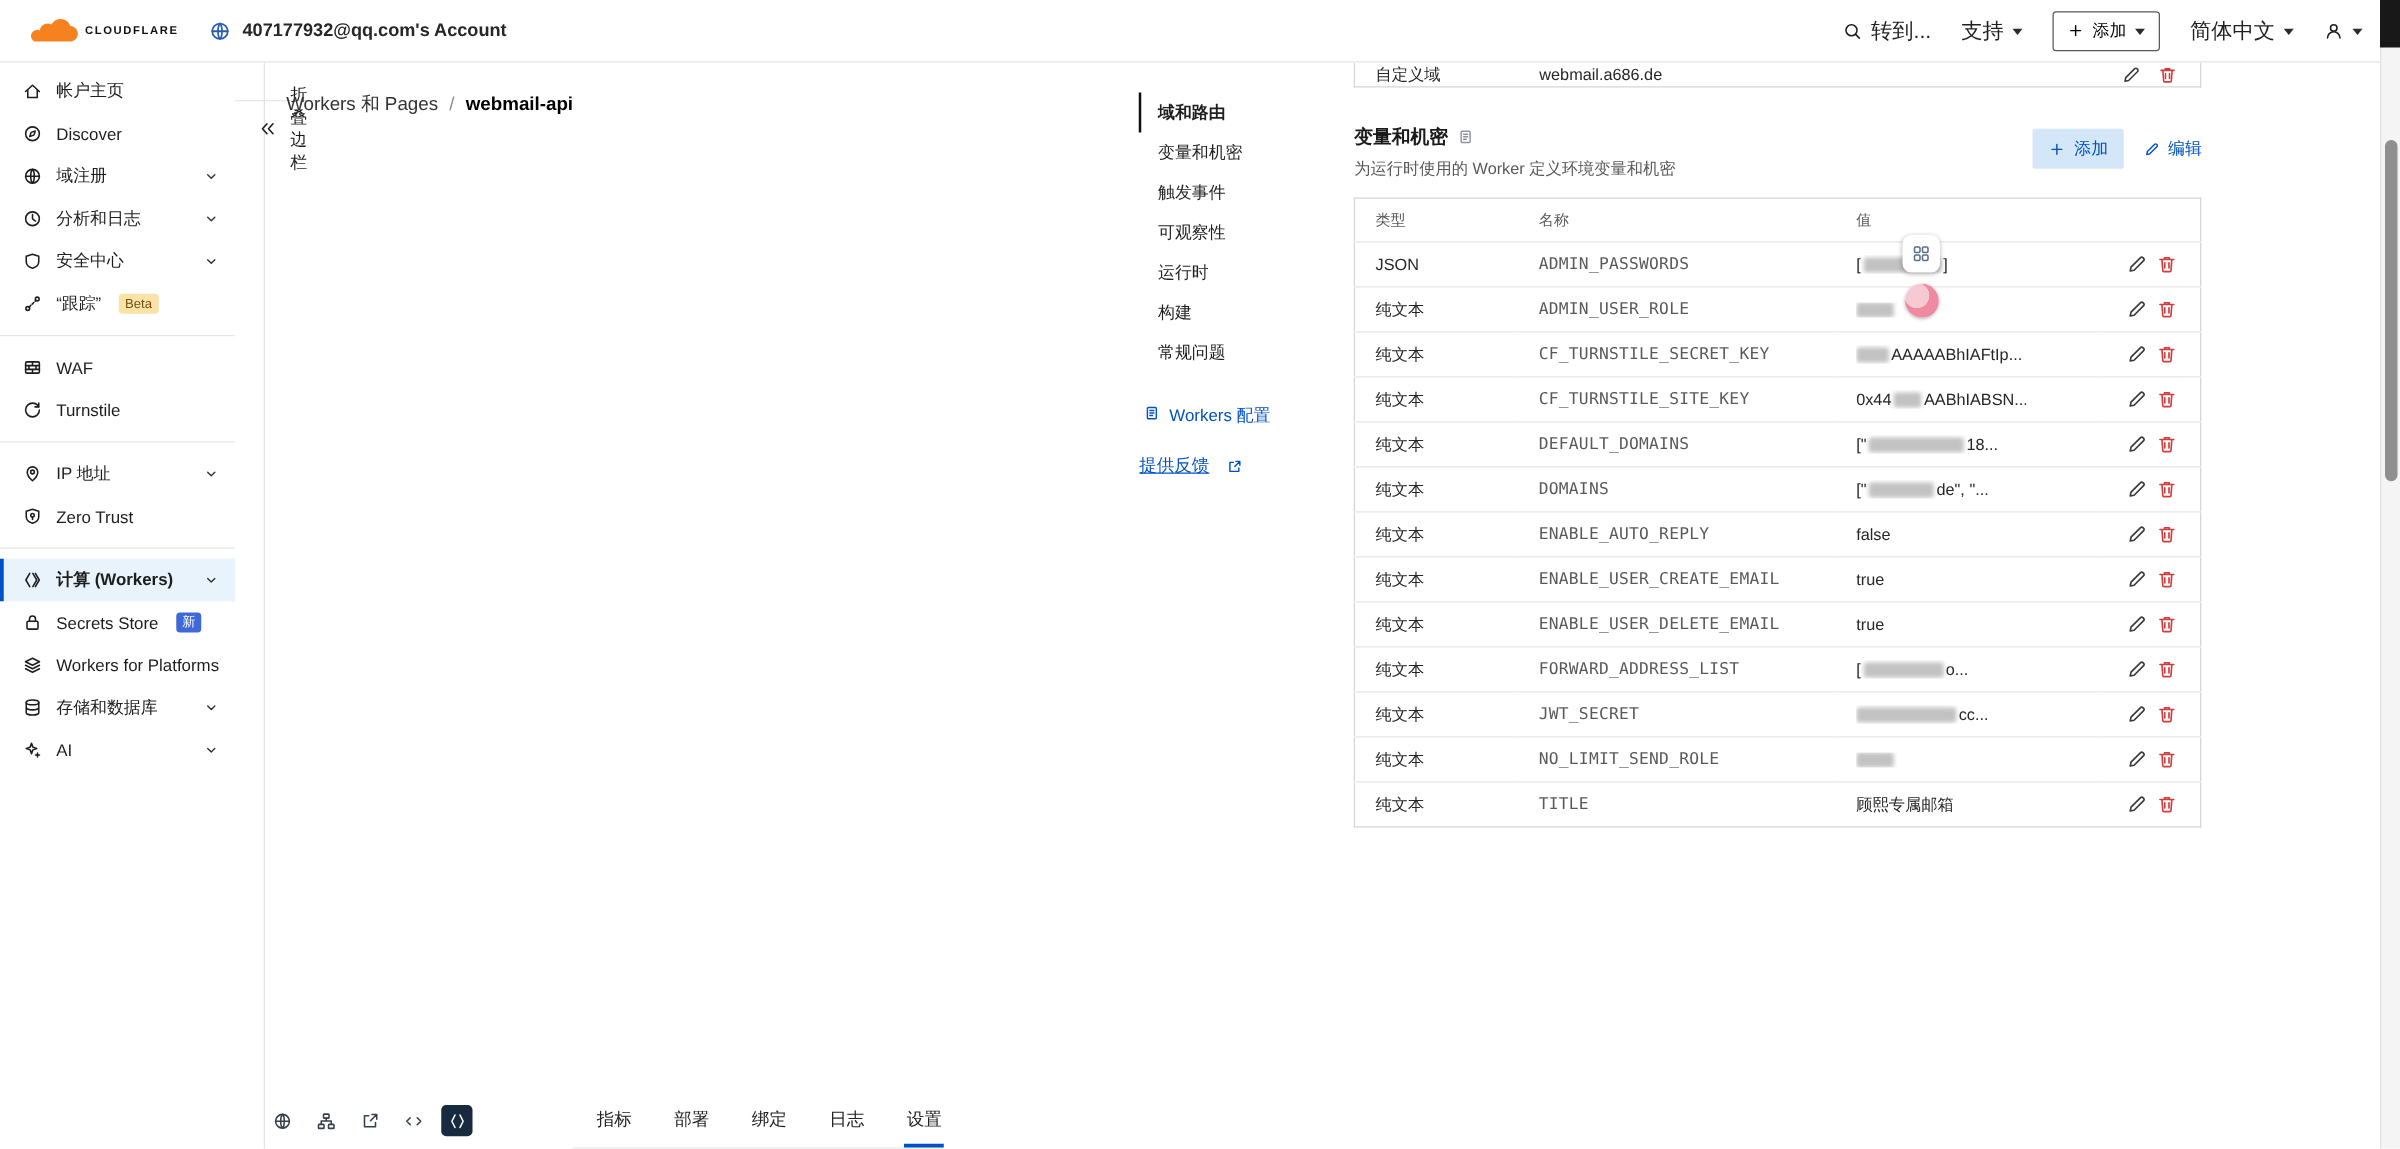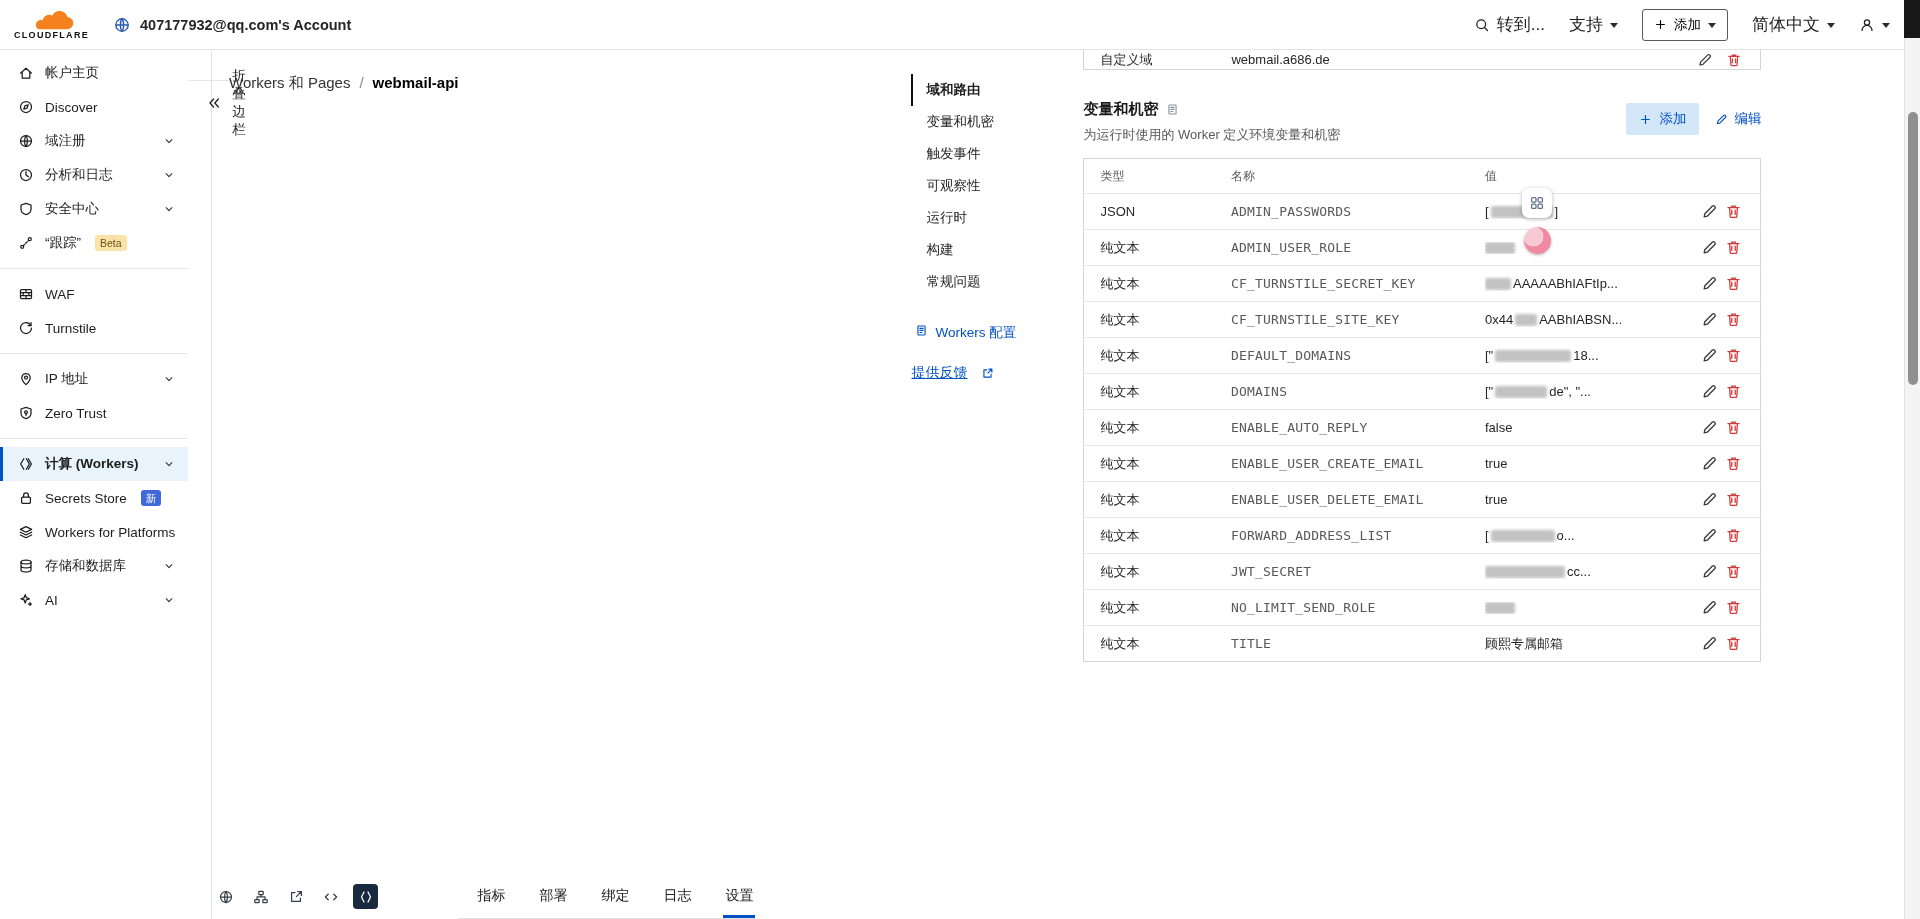--- a/index.html
+++ b/index.html
@@ -2,21 +2,21 @@
 <html><head>
 <meta charset="utf-8">
 <style>
   *{box-sizing:border-box;margin:0;padding:0}
   html,body{width:1920px;height:919px;overflow:hidden}
   body{font-family:"Liberation Sans","DejaVu Sans",sans-serif;color:#262626;background:#fff;font-size:13.5px}
   .app{position:relative;width:1920px;height:919px;overflow:hidden;background:#fff}
 
   
   .header{height:50px;display:flex;align-items:center;padding:0 30px 0 14px;border-bottom:1px solid #e3e3e3;background:#fff;position:relative;z-index:3}
-  .logo{display:flex;flex-direction:column;align-items:center;margin-right:24px;cursor:pointer}
+  .logo{display:flex;flex-direction:row;align-items:center;margin-right:24px;cursor:pointer}
   .logo svg{width:54px;height:22px;display:block}
   .logo-text{font-size:9px;font-weight:bold;letter-spacing:1.3px;color:#101010;margin-top:-2px}
   .account{display:flex;align-items:center;gap:9px;font-weight:bold;font-size:14.5px;cursor:pointer}
   .acc-globe{color:#2a5db0}
   .header-right{margin-left:auto;display:flex;align-items:center;gap:24px}
   .hr-item{display:flex;align-items:center;gap:7px;cursor:pointer;font-size:17px;color:#1f1f1f}
   .tri{width:0;height:0;border-left:4px solid transparent;border-right:4px solid transparent;border-top:5px solid #2b2b2b;display:inline-block;margin-top:2px}
   .add-btn{display:flex;align-items:center;gap:7px;border:1px solid #595959;background:#fff;border-radius:3px;padding:6px 11px;font-size:13.5px;cursor:pointer}
 
   

